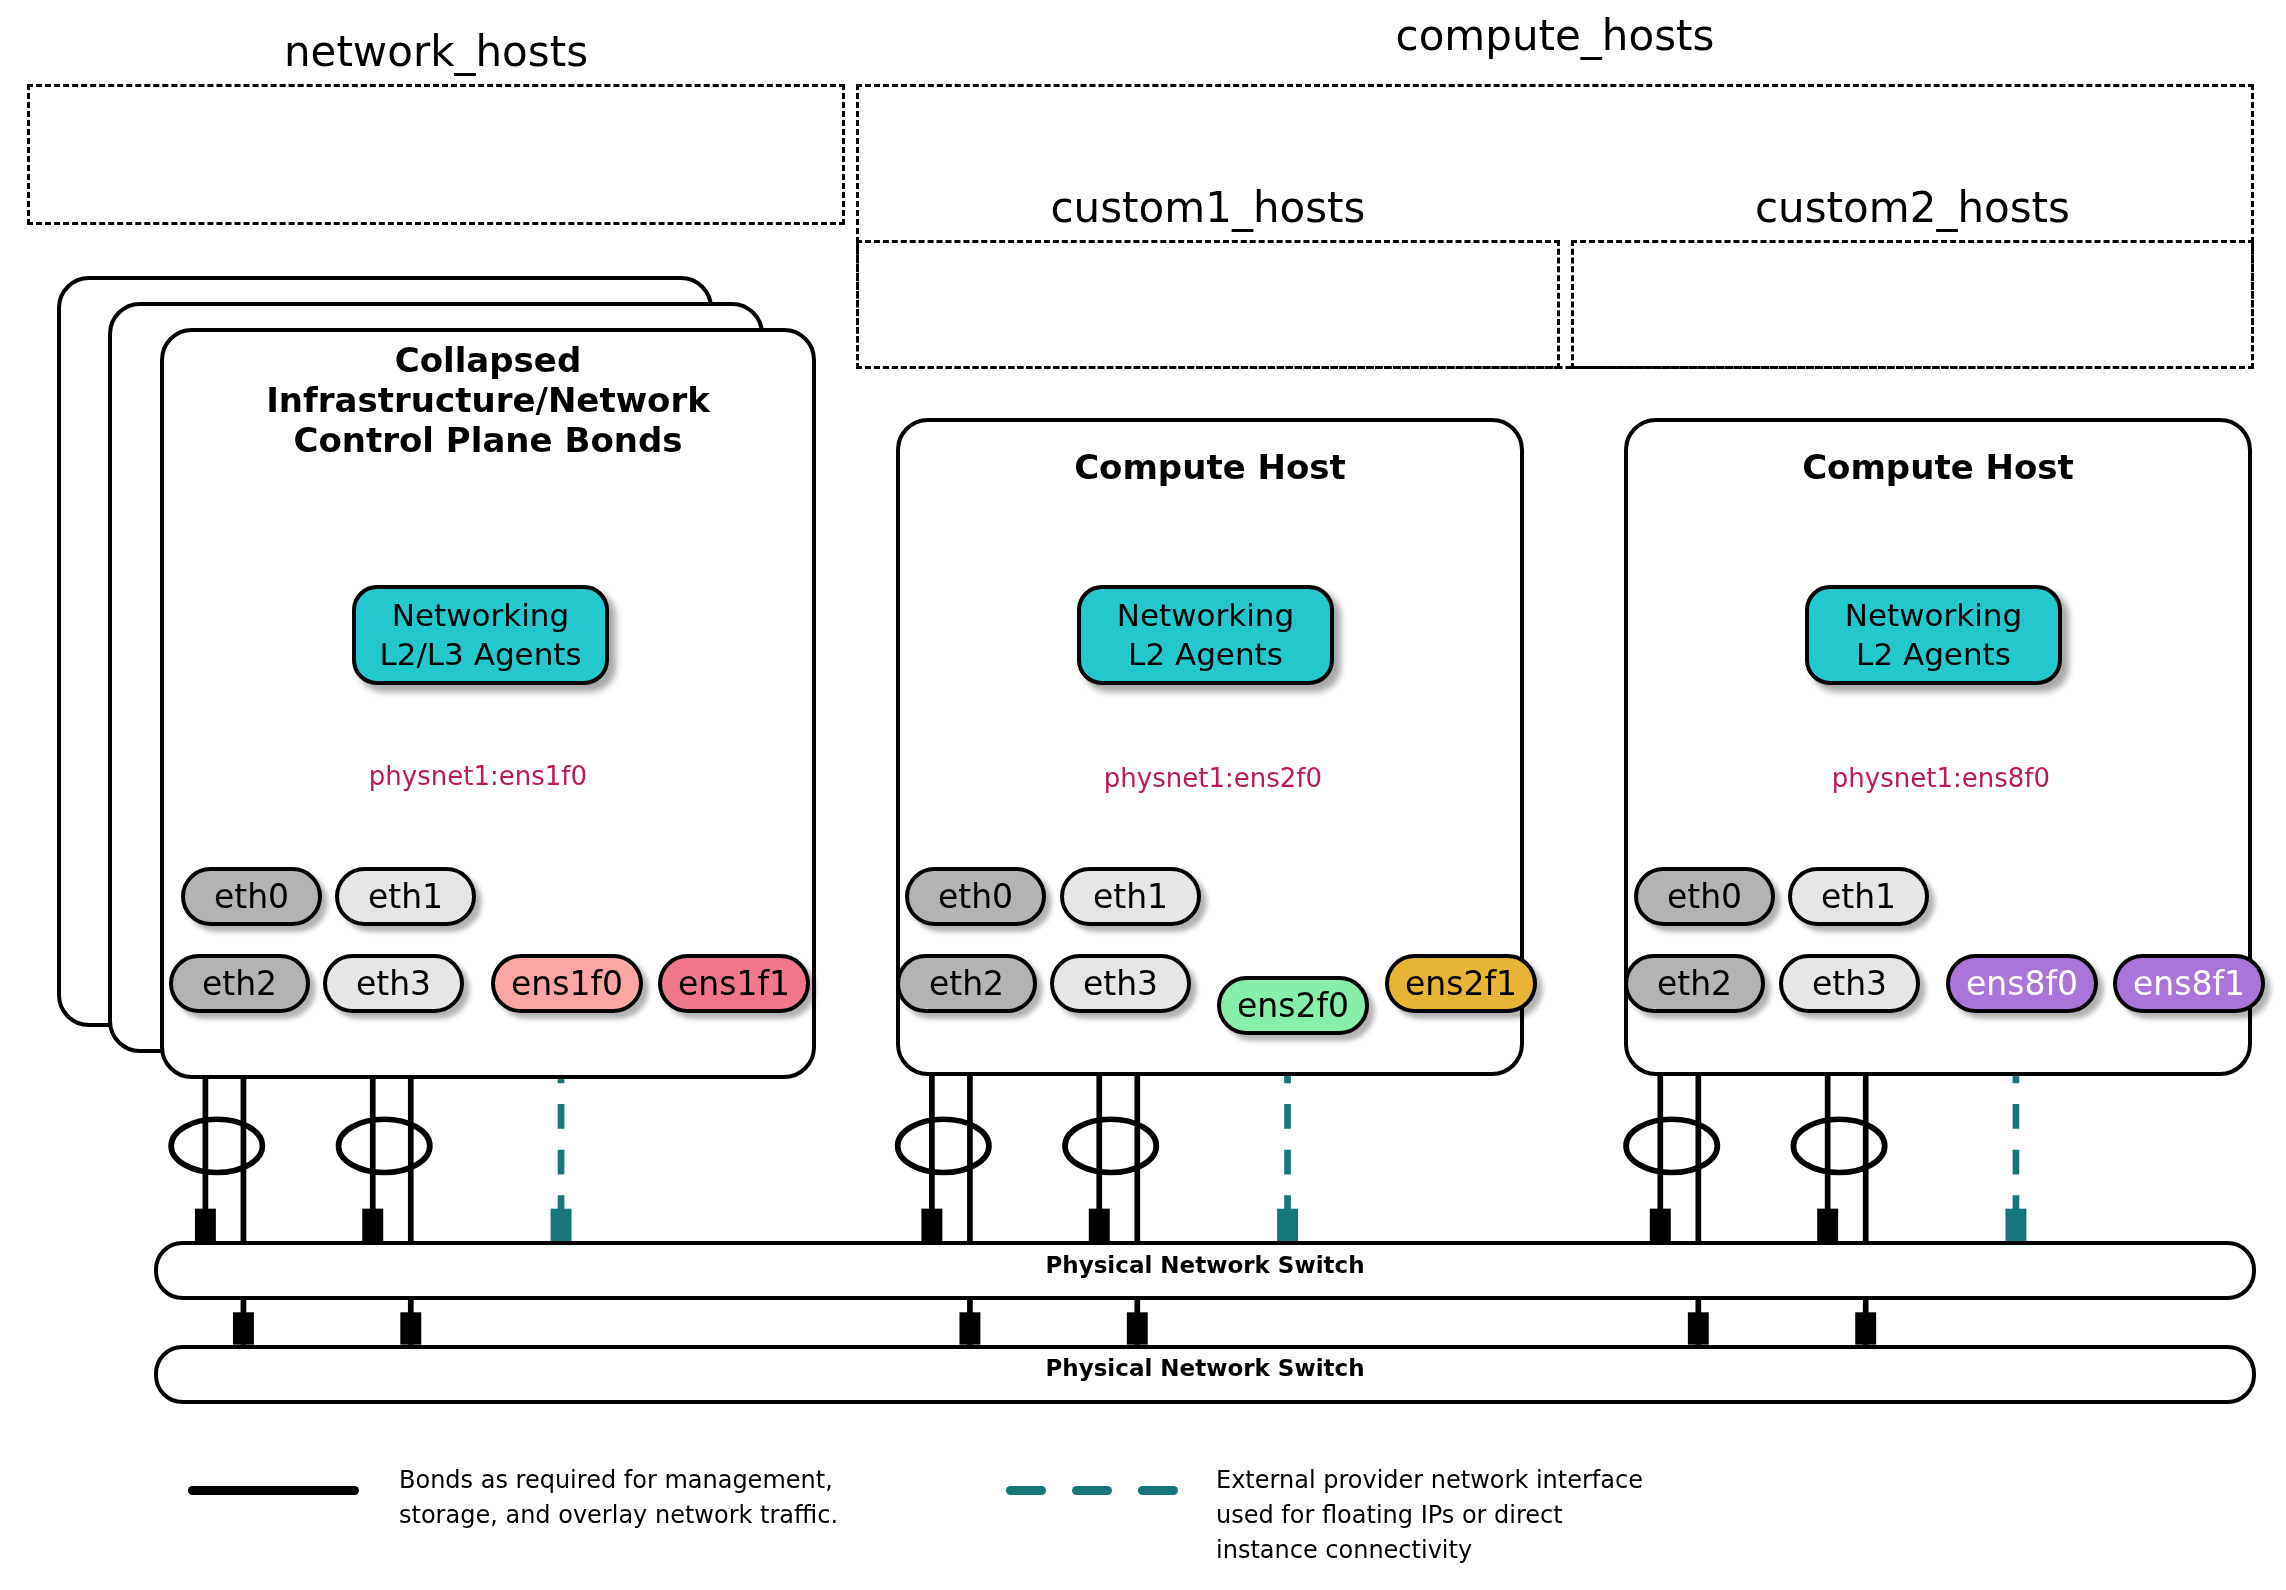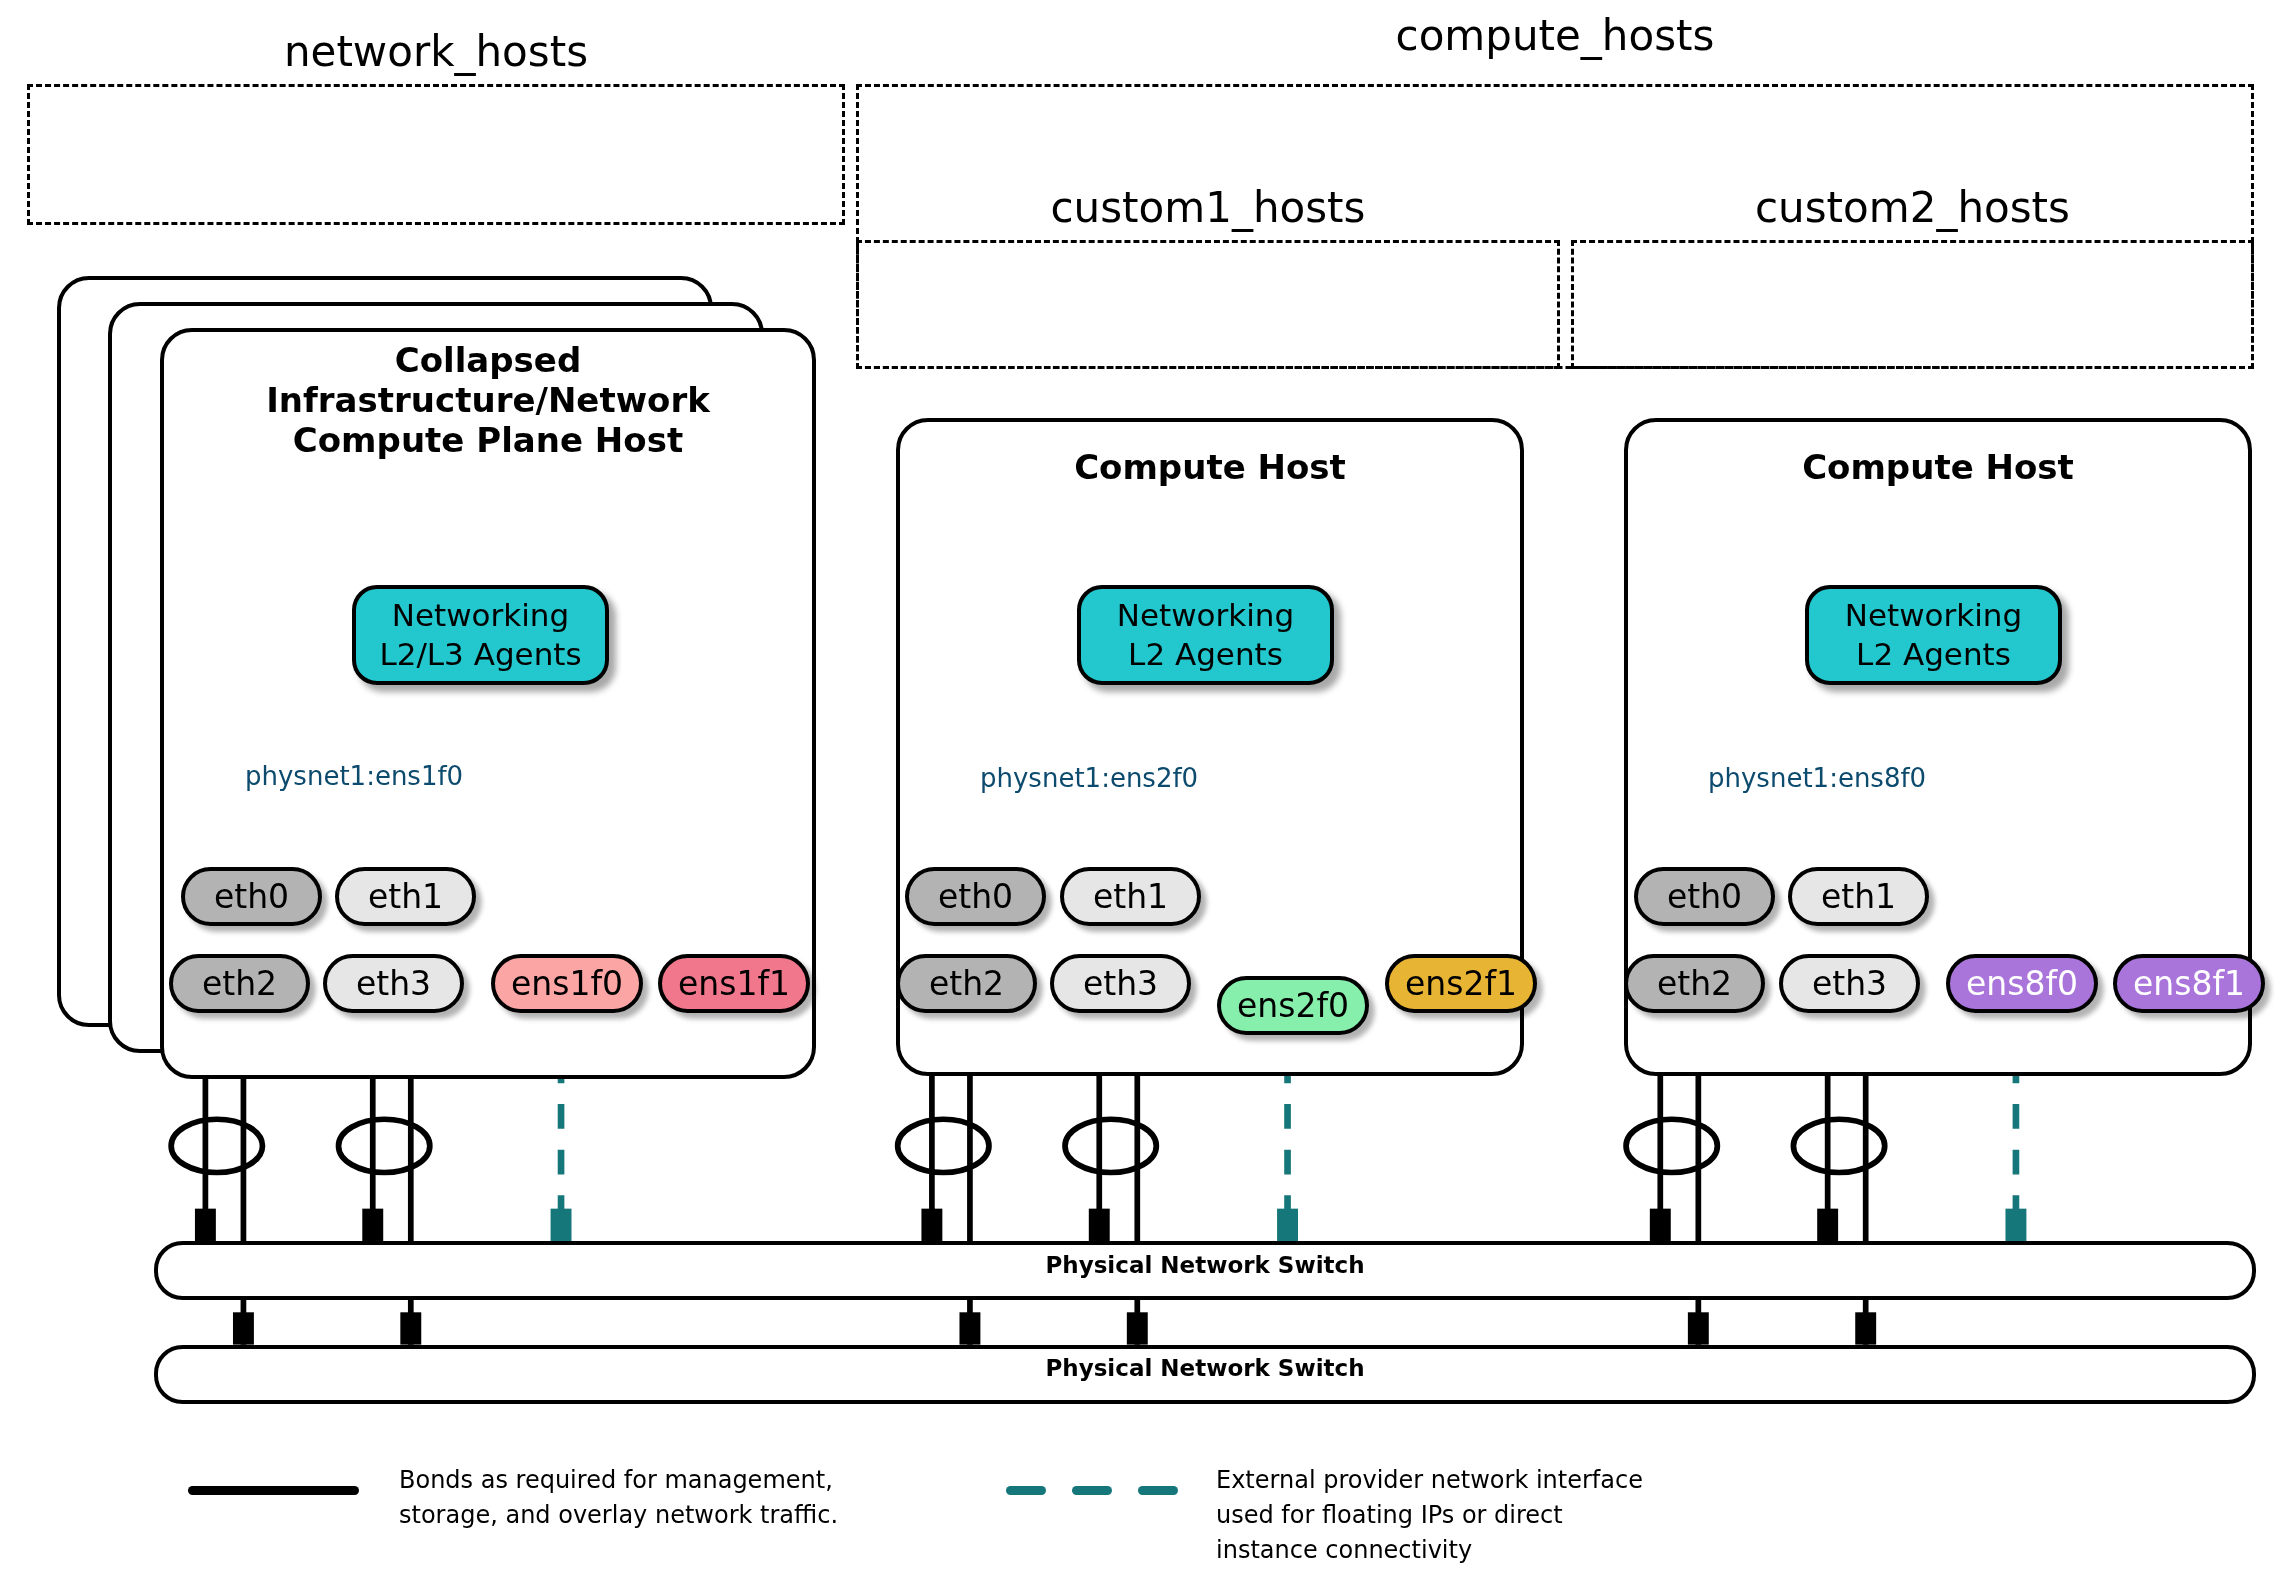--- a/index.html
+++ b/index.html
@@ -21,21 +21,21 @@
              border-radius:25px;display:flex;align-items:center;justify-content:center;
              box-shadow:6.7px 6.7px 6.7px rgba(0,0,0,0.34);}
   .agent-text{font-size:31px;color:#000;text-align:center;line-height:1.25;white-space:pre-line;}
 
   
   .nic{position:absolute;box-sizing:border-box;border:4.8px solid #000;border-radius:32px;
        display:flex;align-items:center;justify-content:center;font-size:33px;
        box-shadow:5.7px 5.7px 5.7px rgba(0,0,0,0.3);}
 
   
-  .physnet-label{position:absolute;font-size:26px;color:#0c4a6e;white-space:nowrap;text-align:left;}
+  .physnet-label{position:absolute;font-size:26px;color:#be185d;white-space:nowrap;text-align:right;}
 
   
   .switch-bar{position:absolute;box-sizing:border-box;border:4.8px solid #000;border-radius:28.5px;background:#fff;}
   .switch-text{position:absolute;font-size:23px;font-weight:bold;color:#000;white-space:nowrap;text-align:center;}
 
   
   .legend-line-solid{position:absolute;background:#000;border-radius:4.8px;}
   .legend-text{position:absolute;font-size:24px;color:#000;line-height:1.45;white-space:pre-line;}
   .legend-dash{position:absolute;background:#16777a;border-radius:4.8px;}
 
@@ -114,21 +114,21 @@
       <div class="group-box" style="left: 1571px; top: 240px; width: 683px; height: 129px;"></div>
       <div class="group-label" style="left: 1571px; top: 183px; width: 683px;">custom2_hosts</div>
     </div>
 
   <div id="hosts-layer">
       <div class="host-ghost" style="left: 57px; top: 276px; width: 656px; height: 751px; z-index: 1;"></div>
       <div class="host-ghost" style="left: 108px; top: 302px; width: 656px; height: 751px; z-index: 2;"></div>
       <div class="host-card" style="left: 160px; top: 328px; width: 656px; height: 751px; z-index: 5;"></div>
       <div class="host-title" style="left: 160px; top: 340px; width: 656px; font-size: 34px; z-index: 6; white-space: pre-line;">Collapsed
 Infrastructure/Network
-Compute Plane Host</div>
+Control Plane Bonds</div>
       <div class="agent-box" style="left: 352px; top: 585px; width: 257px; height: 100px; background: rgb(34, 200, 205); z-index: 8;">
         <div class="agent-text">Networking
 L2/L3 Agents</div>
       </div>
       <div class="physnet-label" style="left: 245px; top: 761px; width: 342px; z-index: 9;">physnet1:ens1f0</div>
       <div class="nic" style="left: 181px; top: 867px; width: 141px; height: 59px; background: rgb(179, 179, 179); color: rgb(0, 0, 0); z-index: 10;">eth0</div>
       <div class="nic" style="left: 335px; top: 867px; width: 141px; height: 59px; background: rgb(230, 230, 230); color: rgb(0, 0, 0); z-index: 10;">eth1</div>
       <div class="nic" style="left: 169px; top: 954px; width: 141px; height: 59px; background: rgb(179, 179, 179); color: rgb(0, 0, 0); z-index: 12;">eth2</div>
       <div class="nic" style="left: 323px; top: 954px; width: 141px; height: 59px; background: rgb(230, 230, 230); color: rgb(0, 0, 0); z-index: 12;">eth3</div>
       <div class="nic" style="left: 491px; top: 954px; width: 152px; height: 59px; background: #fca5a5; color: rgb(0, 0, 0); z-index: 12;">ens1f0</div>

